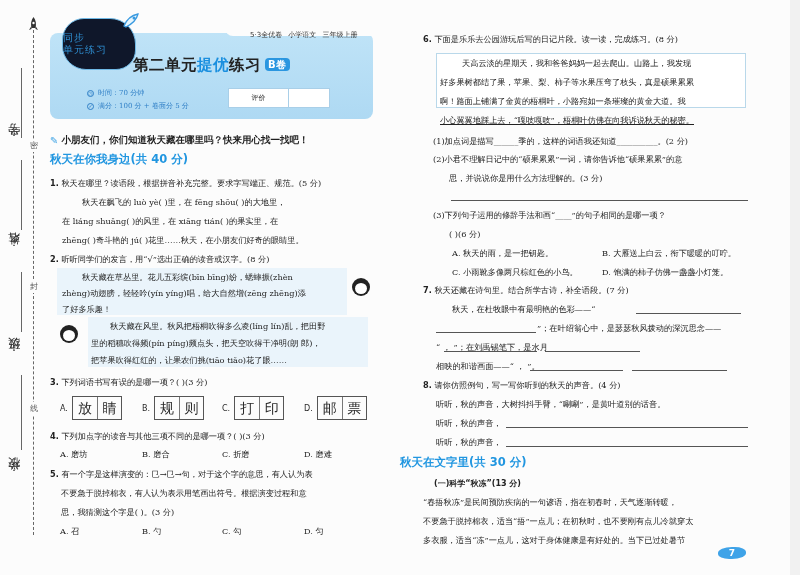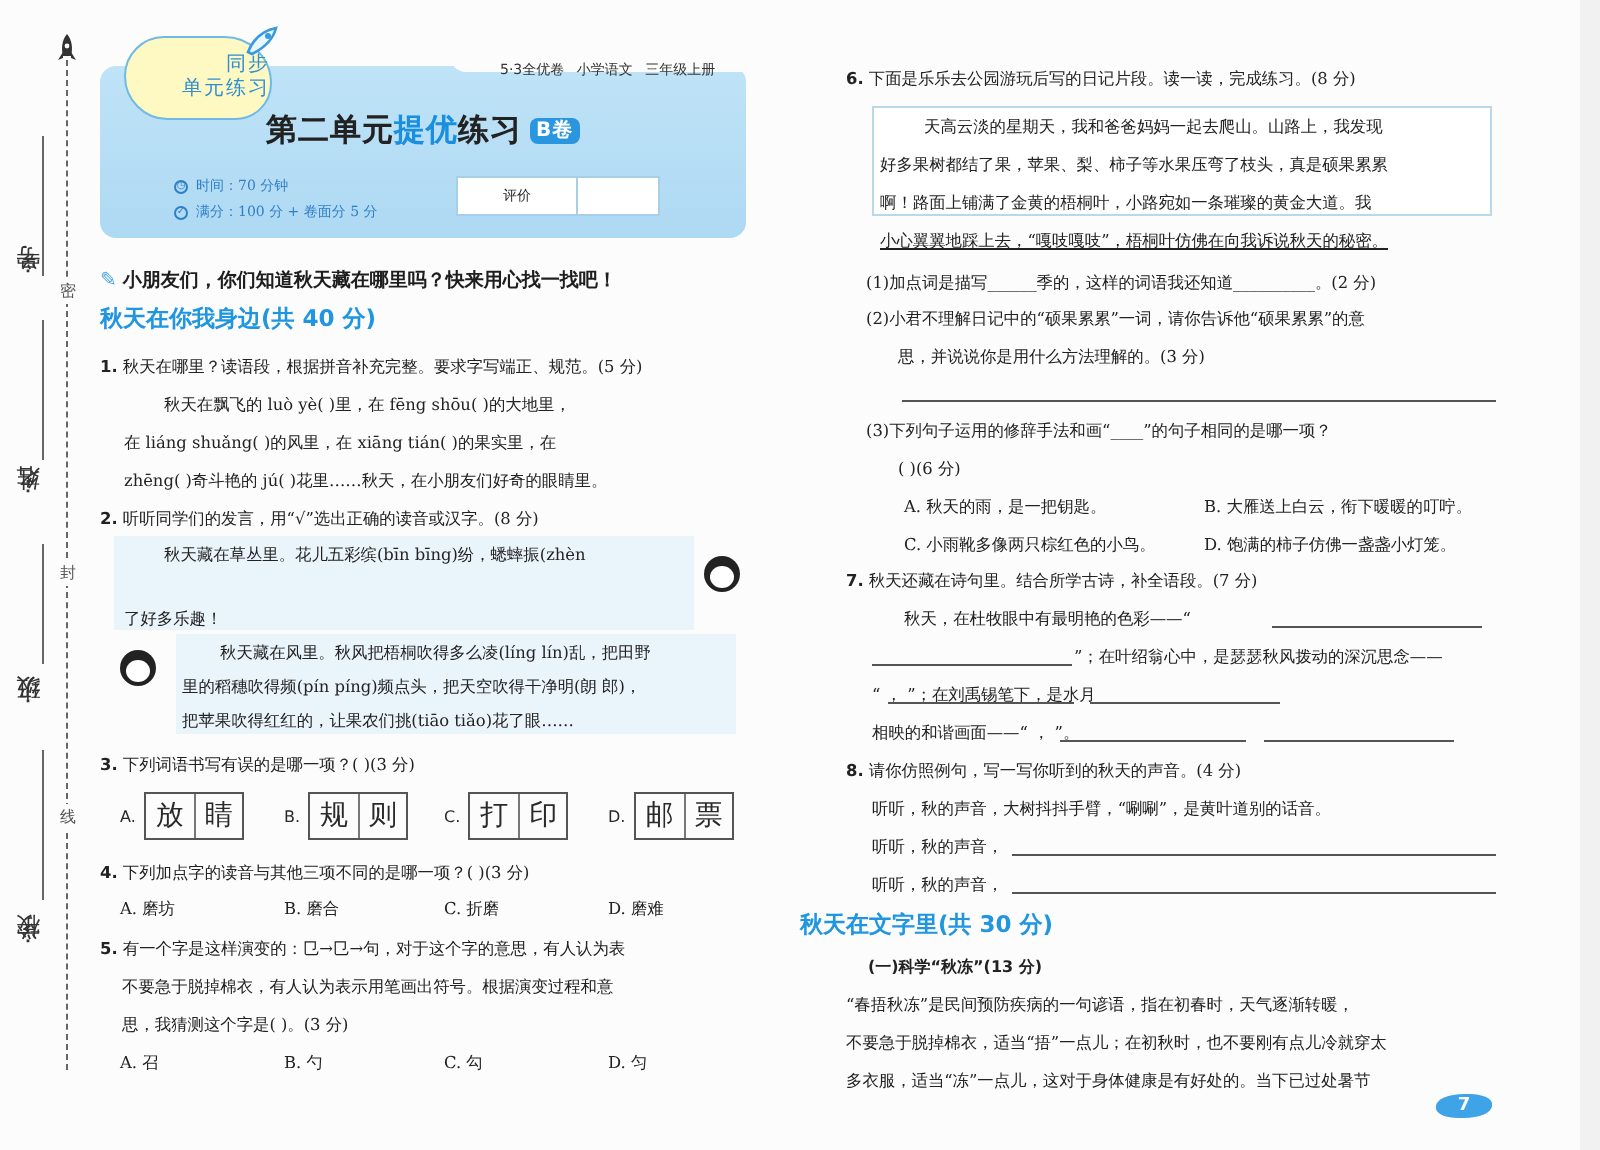--- a/index.html
+++ b/index.html
@@ -13,21 +13,21 @@
   .binding-line { position: absolute; left: 33px; top: 30px; height: 505px; border-left: 1px dashed #666; }
   .rocket-icon { position: absolute; left: 28px; top: 17px; width: 11px; height: 16px; }
   .margin-field { position: absolute; left: 6px; display: flex; flex-direction: column; align-items: center; }
   .margin-label { writing-mode: vertical-rl; transform: rotate(180deg); font-family: "DejaVu Sans", sans-serif; font-size: 12px; color: #333; letter-spacing: 1px; }
   .margin-rule { position: absolute; left: 21px; border-left: 1px solid #666; }
   .binding-mark { position: absolute; left: 30px; font-size: 8px; color: #555; font-family: "DejaVu Sans", sans-serif; background: #fcfcfc; padding: 1px 0; }
 
   
   .banner { position: absolute; left: 50px; top: 33px; width: 323px; height: 86px; background: linear-gradient(180deg, #bfe3f7 0%, #aed9f3 100%); border-radius: 8px; }
   .banner-tab { position: absolute; left: 175px; top: -13px; width: 150px; height: 16px; background: #fcfcfc; border-radius: 0 0 0 8px; }
-  .cloud { position: absolute; left: 62px; top: 18px; width: 74px; height: 42px; background: #fef9c3; border: 1.5px solid #6fb9e6; border-radius: 22px 26px 20px 24px; display: flex; flex-direction: column; align-items: flex-end; justify-content: center; }
+  .cloud { position: absolute; left: 62px; top: 18px; width: 74px; height: 52px; background: #0f172a; border: 1.5px solid #6fb9e6; border-radius: 22px 26px 20px 24px; display: flex; flex-direction: column; align-items: flex-start; justify-content: center; }
   .cloud-text { font-family: "DejaVu Sans", sans-serif; font-size: 10px; color: #2f8fd2; line-height: 12px; letter-spacing: 1px; }
   .cloud-rocket { position: absolute; left: 122px; top: 12px; width: 18px; height: 16px; }
   .series-info { position: absolute; left: 250px; top: 30px; font-family: "DejaVu Sans", sans-serif; font-size: 7px; color: #333; word-spacing: 4px; }
   .banner-title { position: absolute; left: 133px; top: 55px; font-family: "DejaVu Sans", sans-serif; font-weight: bold; font-size: 15.5px; color: #222; letter-spacing: 0.5px; }
   .banner-title .hl { color: #1a8fdf; }
   .badge { display: inline-block; background: #2a96e0; color: #fff; font-size: 10px; padding: 0 3px; border-radius: 4px; margin-left: 4px; vertical-align: 2px; line-height: 13px; }
   .meta-row { position: absolute; left: 87px; font-size: 7px; color: #2f7fc6; font-family: "DejaVu Serif", serif; display: flex; align-items: center; gap: 4px; }
   .meta-icon { width: 7px; height: 7px; border: 1px solid #2f7fc6; border-radius: 50%; font-size: 5px; line-height: 5px; text-align: center; font-family: "DejaVu Sans", sans-serif; }
   .grade-box { position: absolute; left: 228px; top: 88px; width: 102px; height: 20px; background: #fff; border: 1px solid #a9cfe8; display: flex; }
   .grade-label { width: 60px; border-right: 1px solid #a9cfe8; text-align: center; font-size: 7px; line-height: 18px; }
@@ -143,20 +143,21 @@
   </div>
   <div class="speech-a"></div>
   <div class="speech-b"></div>
   <div class="avatar" style="left:352px;top:278px">
       <div class="face"></div>
     </div>
   <div class="avatar" style="left:60px;top:325px">
       <div class="face"></div>
     </div>
   <div class="line" style="left:82px;top:272px">秋天藏在草丛里。花儿五彩缤(bīn   bīng)纷，蟋蟀振(zhèn</div>
+  <div class="line" style="left:62px;top:288px">zhèng)动翅膀，轻轻吟(yín   yíng)唱，给大自然增(zēng   zhēng)添</div>
   <div class="line" style="left:62px;top:304px">了好多乐趣！</div>
   <div class="line" style="left:91px;top:338px">里的稻穗吹得频(pín   píng)频点头，把天空吹得干净明(朗   郎)，</div>
   <div class="line" style="left:110px;top:321px">秋天藏在风里。秋风把梧桐吹得多么凌(líng   lín)乱，把田野</div>
   <div class="line" style="left:91px;top:355px">把苹果吹得红红的，让果农们挑(tiāo   tiǎo)花了眼……</div>
 
   <div class="q" style="left:50px;top:377px">
     <span class="num">3.</span>
     <span>下列词语书写有误的是哪一项？(     )(3 分)</span>
   </div>
   <div class="opt-row" style="left:60px;top:396px">

